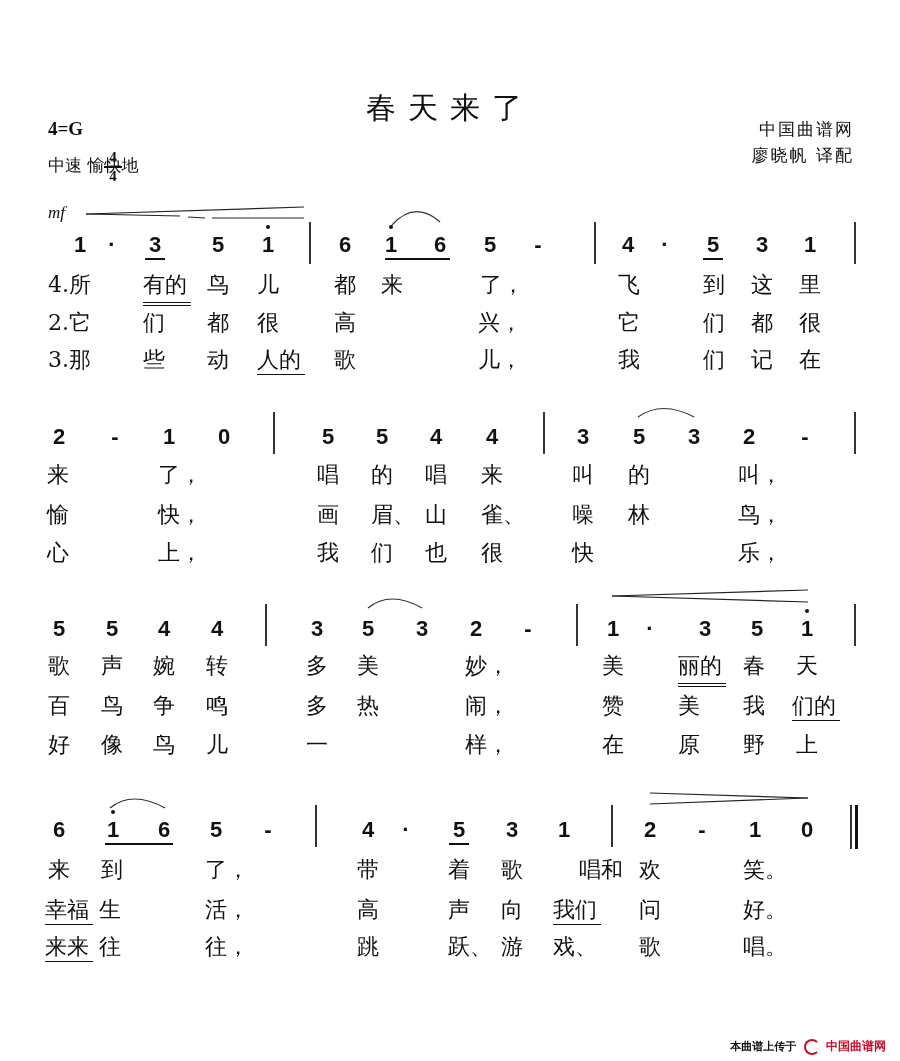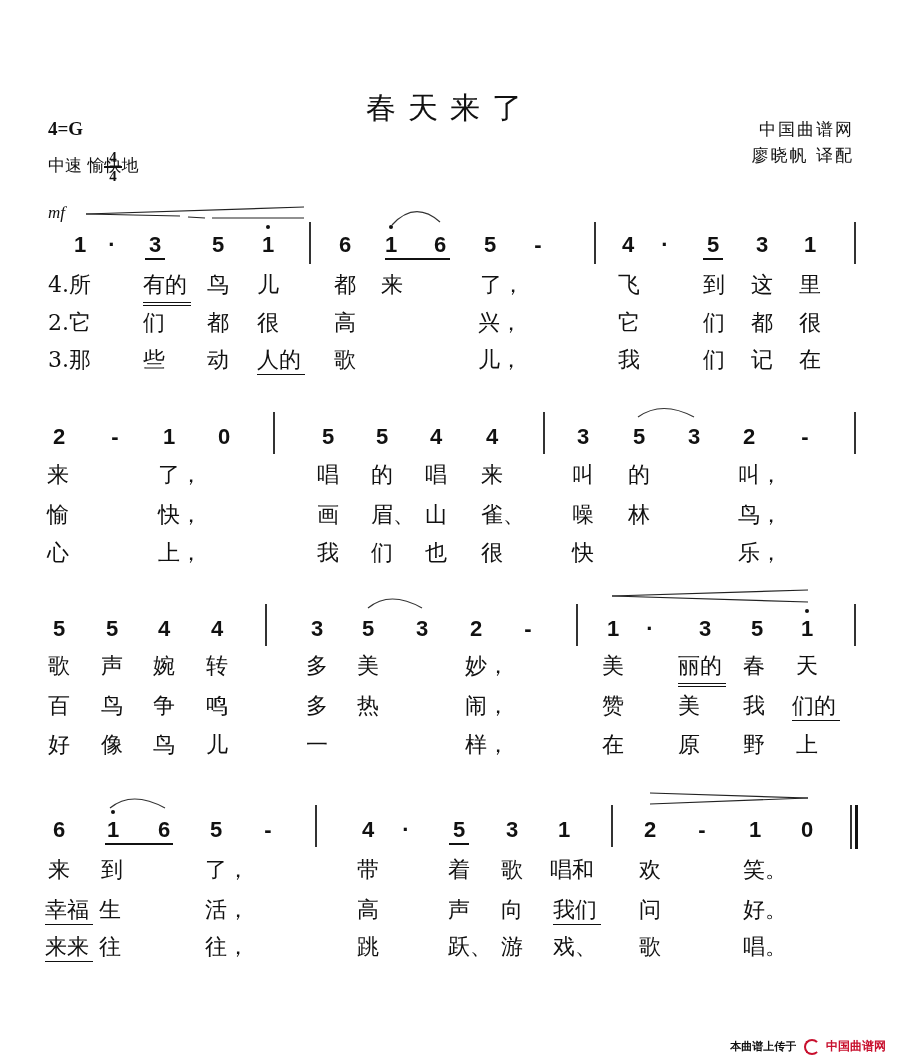--- a/index.html
+++ b/index.html
@@ -258,21 +258,21 @@
   <div class="abs note" style="left:807px; top:817px;">0</div>
   <div class="barline" style="left:850px; top:805px; height:44px;"></div>
   <div class="barline" style="left:855px; top:805px; height:44px; width:3px; background:#111;"></div>
 
   <div class="abs lyr" style="left:48px; top:857px;">来</div>
   <div class="abs lyr" style="left:101px; top:857px;">到</div>
   <div class="abs lyr" style="left:205px; top:857px;">了，</div>
   <div class="abs lyr" style="left:357px; top:857px;">带</div>
   <div class="abs lyr" style="left:448px; top:857px;">着</div>
   <div class="abs lyr" style="left:501px; top:857px;">歌</div>
-  <div class="abs lyr" style="left:550px; top:857px;">唱和</div>
+  <div class="abs lyr" style="left:579px; top:857px;">唱和</div>
   <div class="abs lyr" style="left:639px; top:857px;">欢</div>
   <div class="abs lyr" style="left:743px; top:857px;">笑。</div>
 
   <div class="abs lyr" style="left:45px; top:897px;">幸福</div>
   <div class="lul" style="left:45px; top:924px; width:48px;"></div>
   <div class="abs lyr" style="left:99px; top:897px;">生</div>
   <div class="abs lyr" style="left:205px; top:897px;">活，</div>
   <div class="abs lyr" style="left:357px; top:897px;">高</div>
   <div class="abs lyr" style="left:448px; top:897px;">声</div>
   <div class="abs lyr" style="left:501px; top:897px;">向</div>

